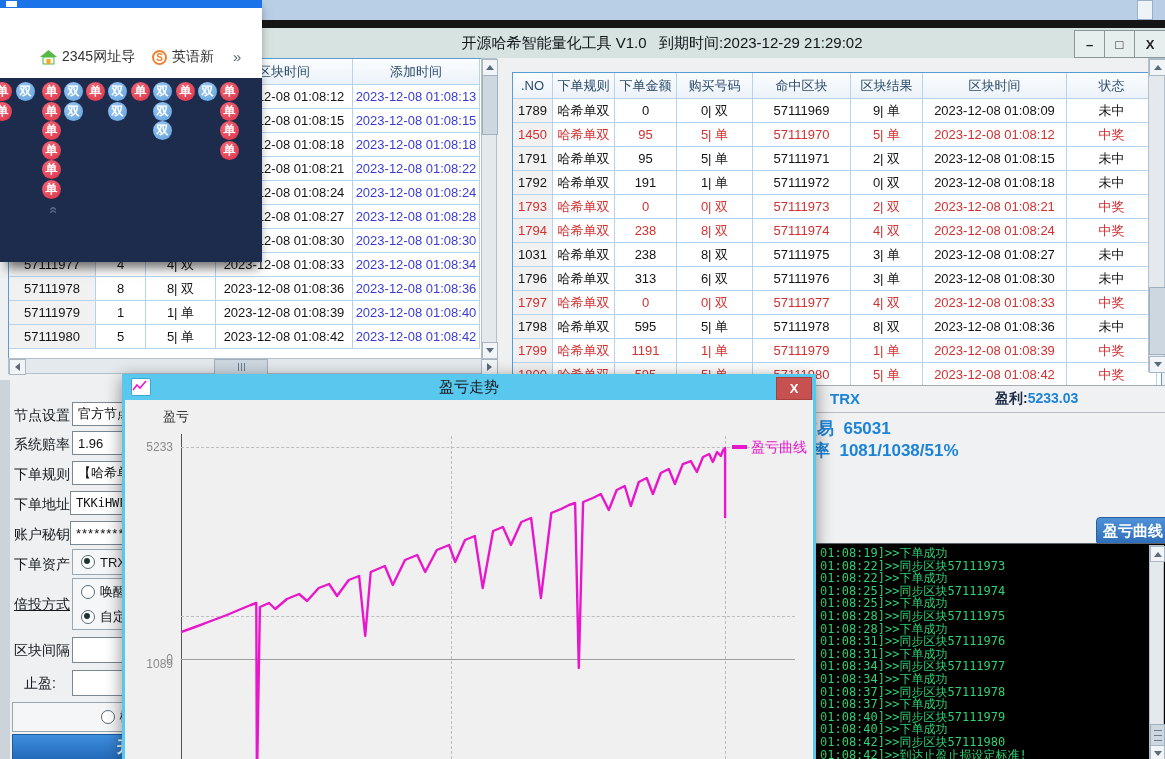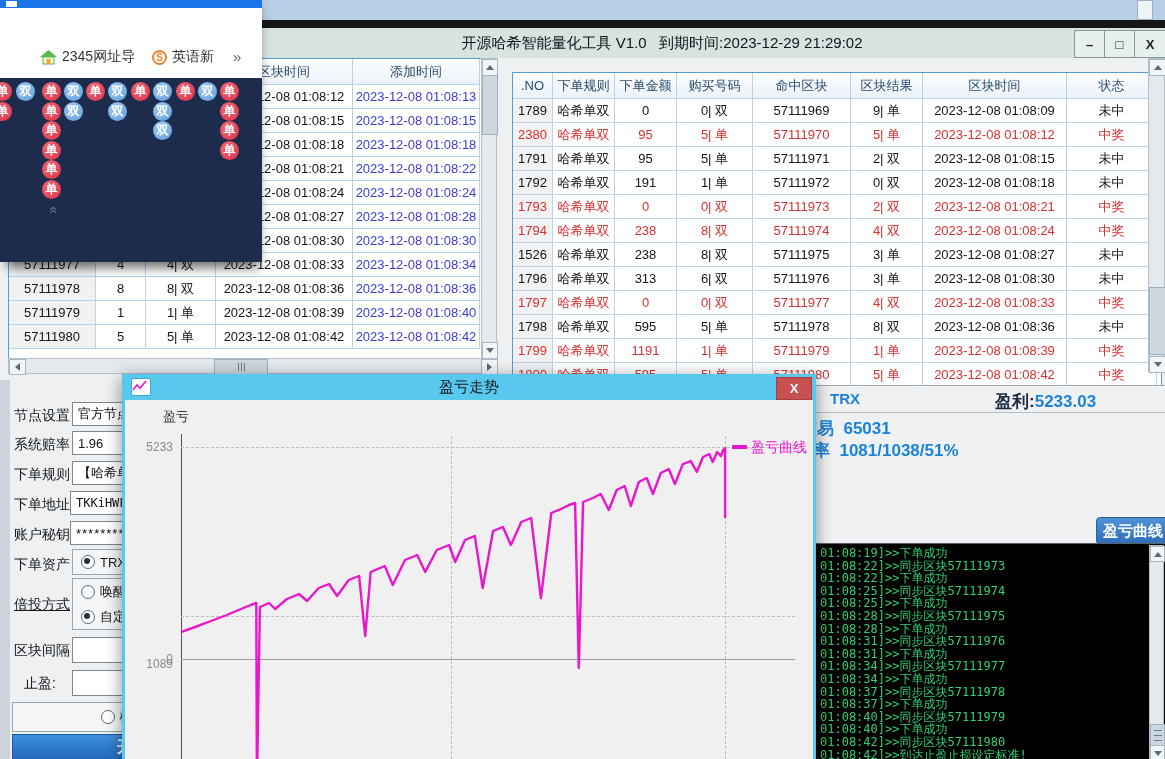--- a/index.html
+++ b/index.html
@@ -197,21 +197,21 @@
     <div class="c h">区块时间</div>
     <div class="c h">状态</div>
     <div class="c g ">1789</div>
     <div class="c">哈希单双</div>
     <div class="c">0</div>
     <div class="c">0| 双</div>
     <div class="c">57111969</div>
     <div class="c">9| 单</div>
     <div class="c">2023-12-08 01:08:09</div>
     <div class="c">未中</div>
-    <div class="c g win-row">2380</div>
+    <div class="c g win-row">1450</div>
     <div class="c win-row">哈希单双</div>
     <div class="c win-row">95</div>
     <div class="c win-row">5| 单</div>
     <div class="c win-row">57111970</div>
     <div class="c win-row">5| 单</div>
     <div class="c win-row">2023-12-08 01:08:12</div>
     <div class="c win-row">中奖</div>
     <div class="c g ">1791</div>
     <div class="c">哈希单双</div>
     <div class="c">95</div>
@@ -237,21 +237,21 @@
     <div class="c win-row">2023-12-08 01:08:21</div>
     <div class="c win-row">中奖</div>
     <div class="c g win-row">1794</div>
     <div class="c win-row">哈希单双</div>
     <div class="c win-row">238</div>
     <div class="c win-row">8| 双</div>
     <div class="c win-row">57111974</div>
     <div class="c win-row">4| 双</div>
     <div class="c win-row">2023-12-08 01:08:24</div>
     <div class="c win-row">中奖</div>
-    <div class="c g ">1526</div>
+    <div class="c g ">1031</div>
     <div class="c">哈希单双</div>
     <div class="c">238</div>
     <div class="c">8| 双</div>
     <div class="c">57111975</div>
     <div class="c">3| 单</div>
     <div class="c">2023-12-08 01:08:27</div>
     <div class="c">未中</div>
     <div class="c g ">1796</div>
     <div class="c">哈希单双</div>
     <div class="c">313</div>
@@ -342,21 +342,21 @@
     <span class="radio"></span>
     <span>模拟环境</span>
   </span>
 </div>
 <div class="abs start-btn" style="left:12px;top:734px;width:240px;height:25px;">开始</div>
 
 <div class="abs stats">
   <div class="abs" style="left:72px;top:4px;font-size:15px;">
     <span class="stat-blue">TRX</span>
   </div>
-  <div class="abs" style="left:237px;top:4px;font-size:17px;">
+  <div class="abs" style="left:237px;top:4px;font-size:14px;">
     <span class="stat-dark">盈利:</span><span class="stat-blue">5233.03</span>
   </div>
   <div class="abs" style="left:0;top:26px;width:407px;height:0;border-top:1px solid #b6bcc2;"></div>
   <div class="abs stat-blue" style="left:42px;top:31px;font-size:17px;">
     <span>交易</span>&nbsp;&nbsp;<span>65031</span>
   </div>
   <div class="abs stat-blue" style="left:38px;top:53px;font-size:17px;">
     <span>胜率</span>&nbsp;&nbsp;<span>1081/1038/51%</span>
   </div>
   <div class="abs curve-btn" style="left:338px;top:131px;width:72px;height:26px;">盈亏曲线</div>

